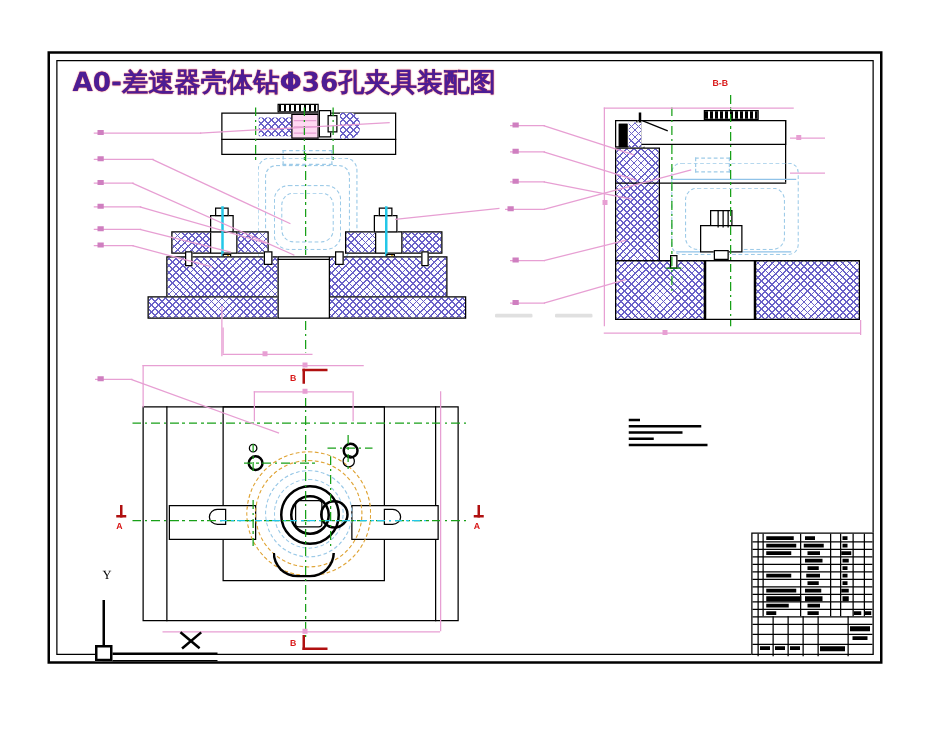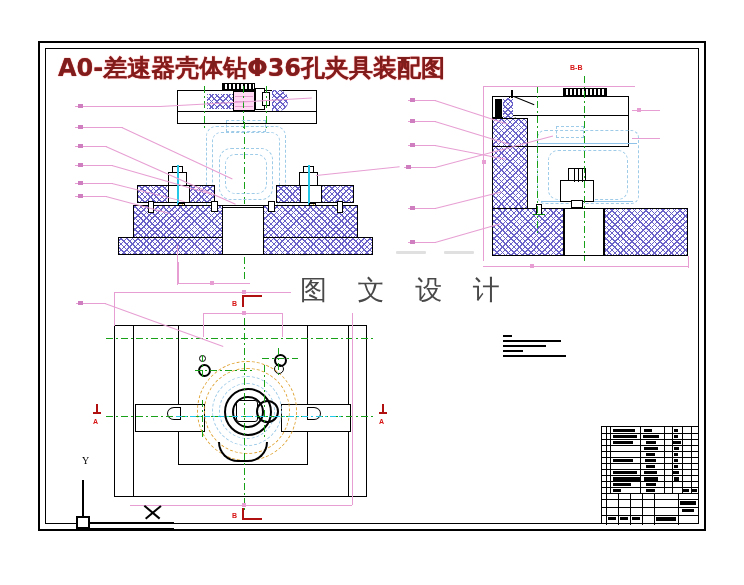--- a/index.html
+++ b/index.html
@@ -18,21 +18,21 @@
   }
   .frame-inner{
     position:absolute;left:45px;top:48px;width:654px;height:476px;
     border:1px solid #000;box-sizing:border-box;
   }
 
   
   .dwg-title{
     position:absolute;left:58px;top:56px;
     font-family:"DejaVu Sans","Liberation Sans",sans-serif;
-    font-size:24px;font-weight:700;color:#7f1d1d;letter-spacing:0px;
+    font-size:21px;font-weight:700;color:#4c1d95;letter-spacing:0px;
     white-space:nowrap;line-height:1;
     text-shadow:0 0 1px #e01010;
   }
 
   
   .watermark{
     position:absolute;left:300px;top:272px;
     font-family:"DejaVu Sans","Liberation Sans",sans-serif;
     font-size:27px;color:#3a3a3a;letter-spacing:11px;font-weight:400;
     white-space:nowrap;opacity:.92;
@@ -129,21 +129,20 @@
 
   <div class="dwg-title">A0-差速器壳体钻Φ36孔夹具装配图</div>
 
   <div class="watermark-ghost">
     <div class="wg" style="left:4px;top:6px;width:26px;transform:rotate(-4deg);"></div>
     <div class="wg" style="left:52px;top:2px;width:9px;"></div>
     <div class="wg" style="left:68px;top:2px;width:9px;"></div>
     <div class="wg" style="left:100px;top:5px;width:30px;"></div>
     <div class="wg" style="left:148px;top:5px;width:30px;"></div>
   </div>
-  <div class="watermark">图 文 设 计</div>
 
   <div>
 
     <div class="solid-k" style="left:177px;top:90px;width:140px;height:34px;"></div>
     <div class="ln hl" style="left:177px;top:111px;width:140px;"></div>
 
     <div class="hatch-dark" style="left:222px;top:83px;width:33px;height:7px;"></div>
 
     <div class="hatch-n" style="left:207px;top:94px;width:26px;height:15px;"></div>
     <div class="solid-k" style="left:233px;top:91px;width:22px;height:20px;background:#ffd9f2;"></div>

